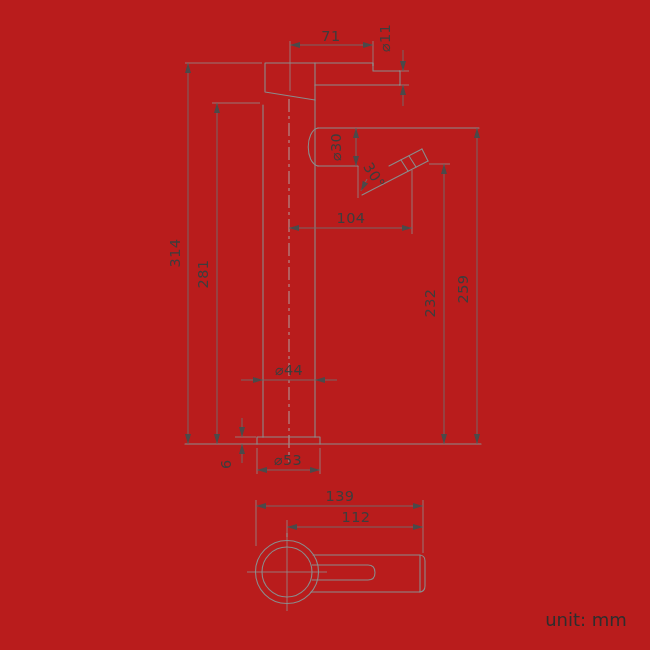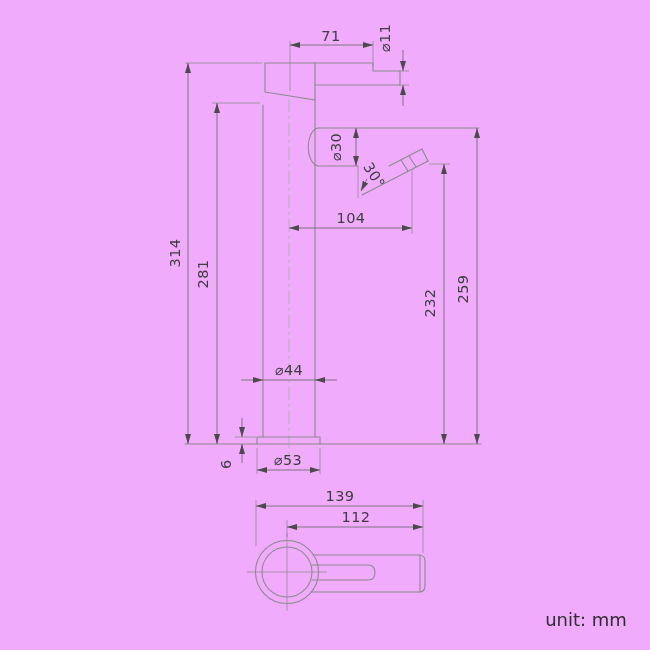--- a/index.html
+++ b/index.html
@@ -1,16 +1,16 @@
 <!DOCTYPE html>
 <html><head>
 <meta charset="utf-8">
 <style>
   html,body{margin:0;padding:0;background:#ffffff;}
-  .canvas{position:relative;width:650px;height:650px;background:#f0abfc;overflow:hidden;
+  .canvas{position:relative;width:650px;height:650px;background:#b91c1c;overflow:hidden;
           font-family:"DejaVu Sans", "Liberation Sans", sans-serif;}
   svg{display:block;}
   svg text{font-family:"DejaVu Sans", "Liberation Sans", sans-serif;fill:#3d3d3d;}
   .dimtxt{font-size:14.5px;letter-spacing:0.5px;}
   .unittxt{font-size:18px;fill:#2e2e2e;}
   .geo{stroke:#8b8b8b;stroke-width:1.1;fill:none;stroke-linecap:round;stroke-linejoin:round;}
   .dim{stroke:#707070;stroke-width:0.9;fill:none;}
   .ext{stroke:#8f8f8f;stroke-width:0.8;fill:none;}
   .cl {stroke:#b0b0b0;stroke-width:0.9;fill:none;stroke-dasharray:13 4 3 4;}
 </style>

